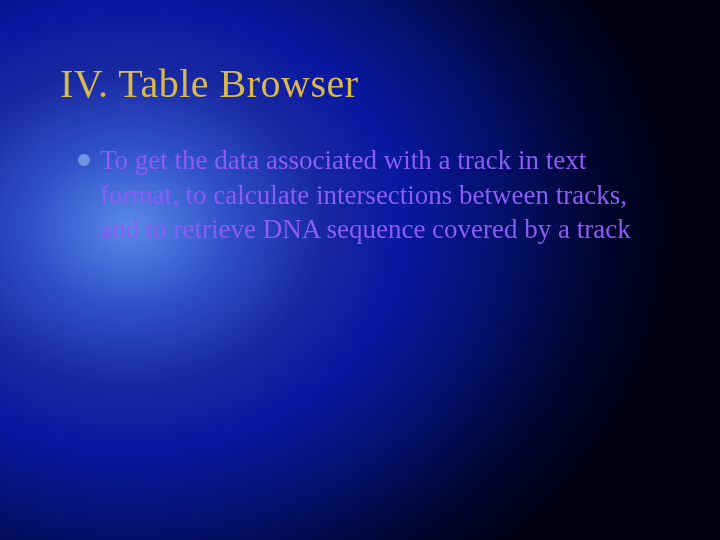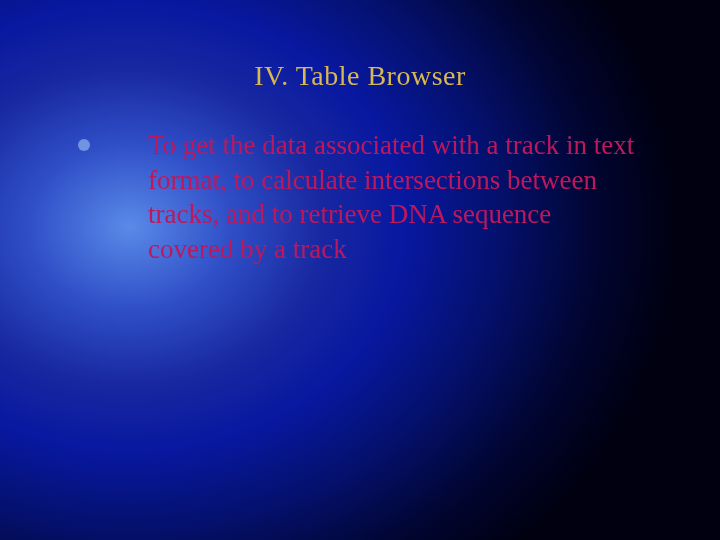--- a/index.html
+++ b/index.html
@@ -14,22 +14,22 @@
       background: radial-gradient(ellipse 550px 450px at 18% 42%, #5a8ae8 0%, #3050c8 18%, #1828a0 35%, #0818a0 50%, #04106a 68%, #010530 85%, #000010 100%);
       font-family: "Times New Roman", Times, serif;
       position: relative;
     }
     .slide {
       width: 100%;
       height: 100%;
       padding: 60px 60px 40px 60px;
     }
     .title {
-      text-align: center;
-      font-size: 28px;
+      text-align: left;
+      font-size: 40px;
       color: #d9b84f;
       margin-bottom: 36px;
       font-weight: normal;
       letter-spacing: 0.5px;
     }
     .content {
       padding-left: 18px;
       padding-right: 20px;
     }
     .bullet-item {
@@ -40,24 +40,23 @@
     .bullet {
       width: 12px;
       height: 12px;
       border-radius: 50%;
       background: #7094e0;
       flex-shrink: 0;
       margin-top: 11px;
       margin-right: 10px;
     }
     .bullet-text {
-      color: #be185d;
+      color: #8b5cf6;
       font-size: 27px;
       font-weight: normal;
-      margin-left: 48px;
     }
   </style>
 </head>
 <body>
 
 <div class="slide">
   <h1 class="title">IV. Table Browser</h1>
   <div class="content">
     <div class="bullet-item">
       <span class="bullet"></span>

